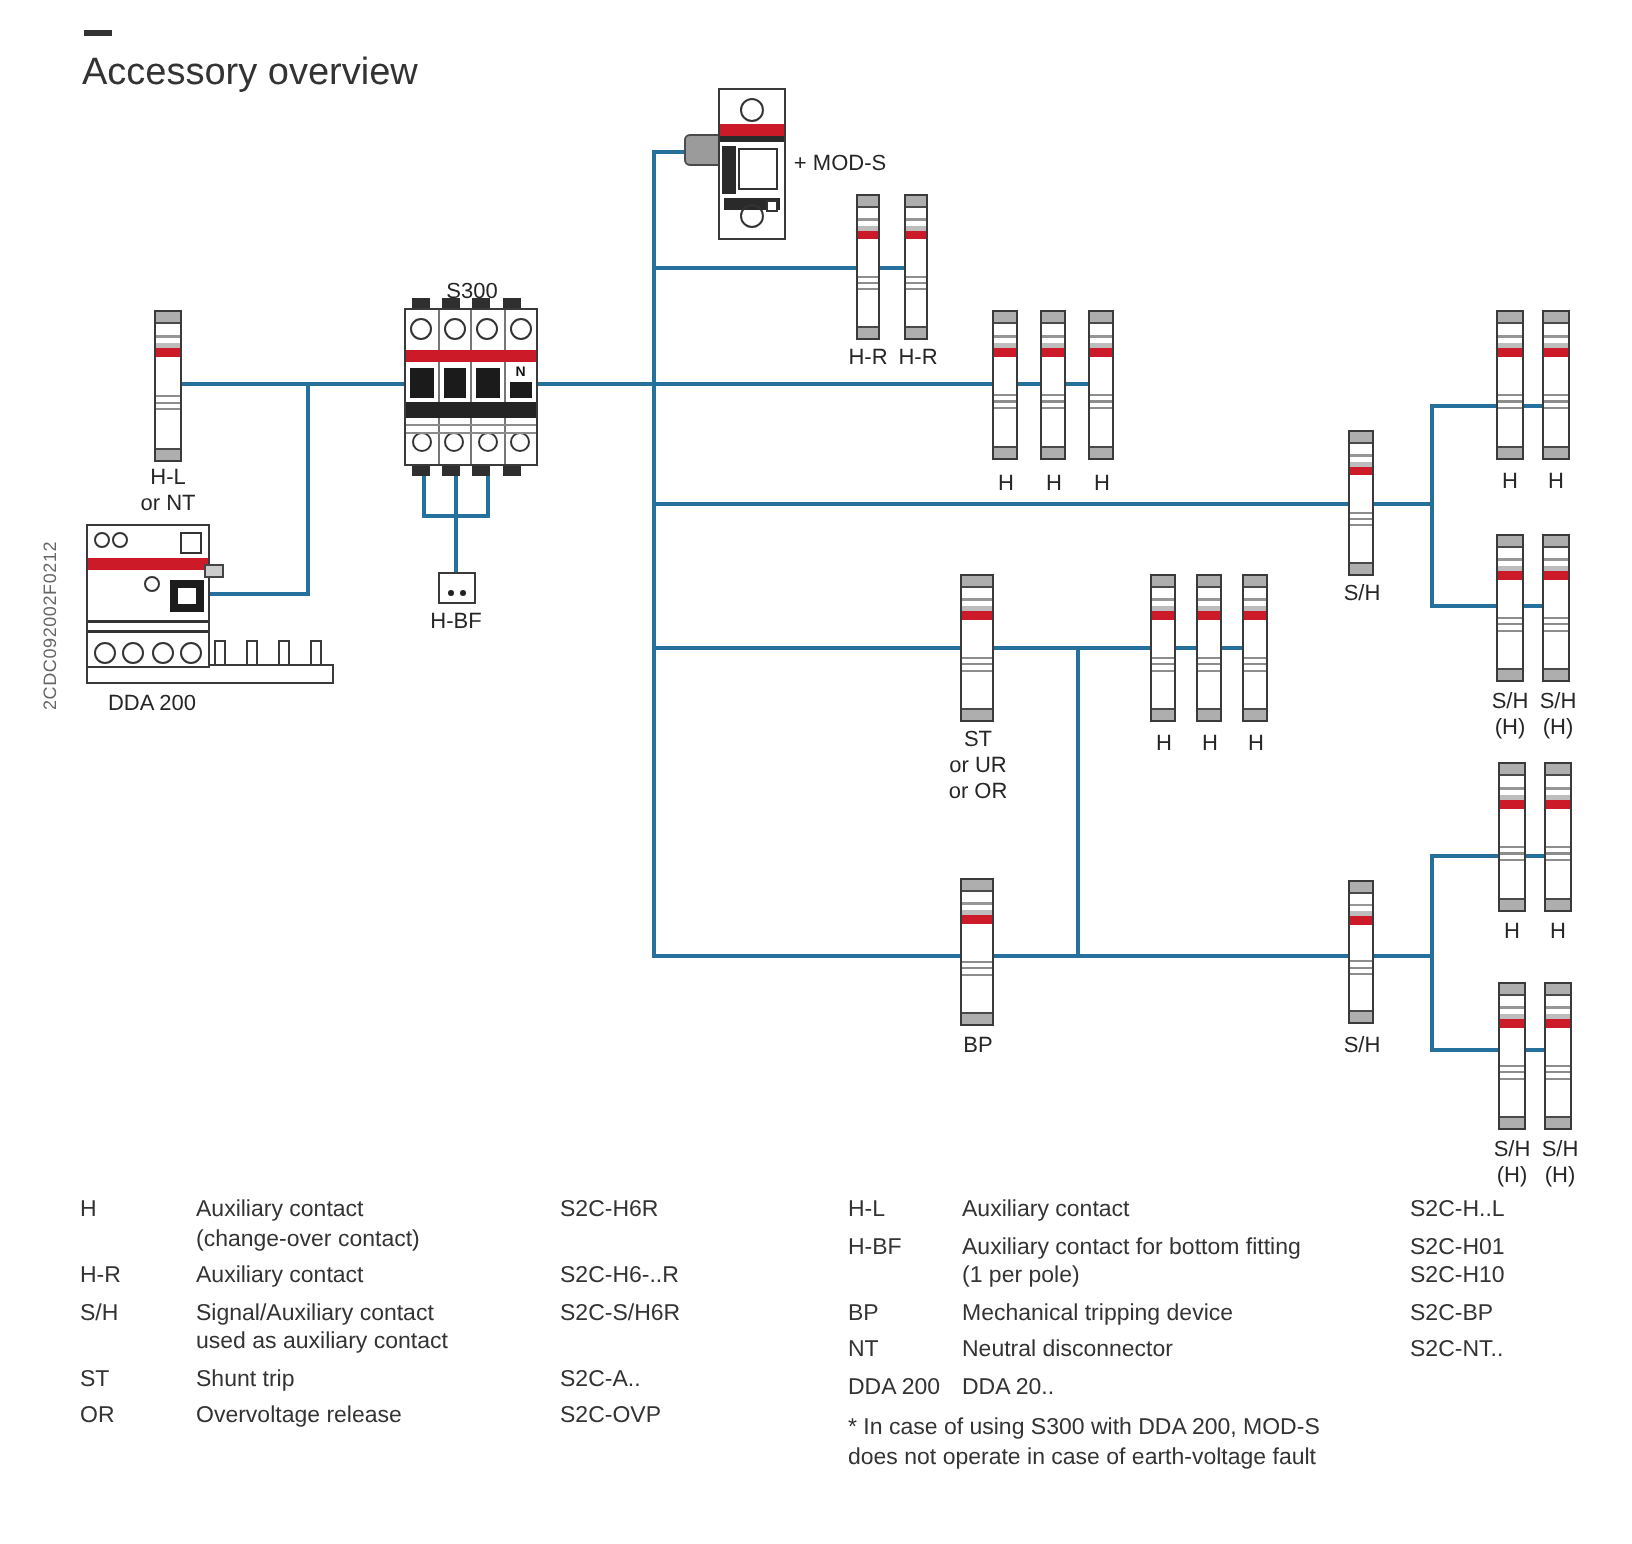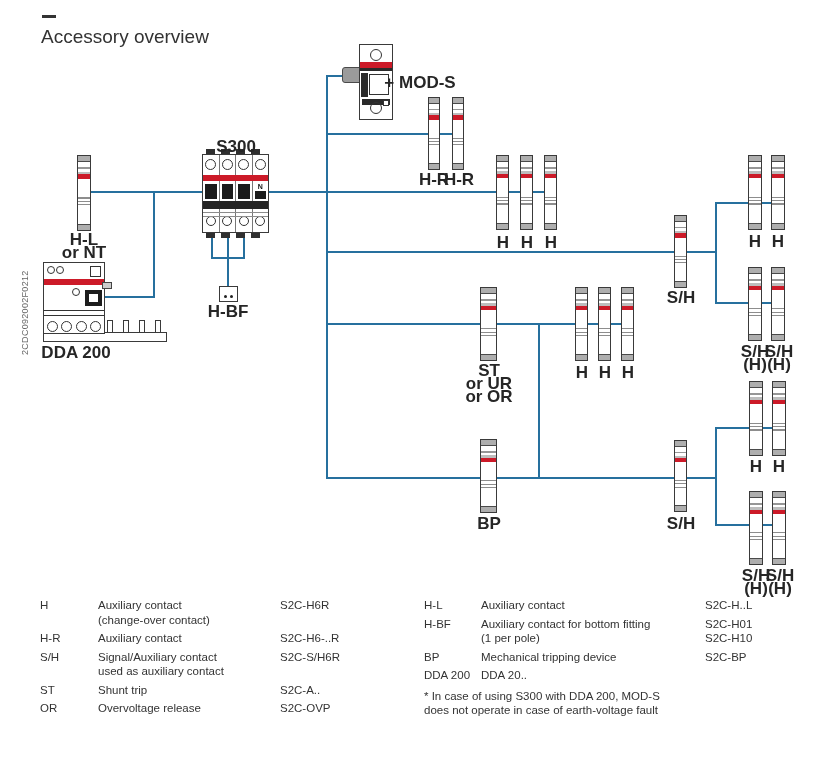--- a/index.html
+++ b/index.html
@@ -15,21 +15,21 @@
          #fff 0 15.5%, #969696 15.5% 17.5%, #fff 17.5% 21%,
          #bdbdbd 21% 24.5%, #cc1a28 24.5% 30.5%, #fff 30.5% 56%,
          #8d8d8d 56% 57.5%, #fff 57.5% 60.5%, #8d8d8d 60.5% 62%,
          #fff 62% 65%, #8d8d8d 65% 66.5%, #fff 66.5% 100%);}
   .acc::before{content:"";position:absolute;left:0;right:0;top:0;height:5px;
        background:#aeaeae;border-bottom:1px solid #4a4a4a;}
   .acc::after{content:"";position:absolute;left:0;right:0;bottom:0;height:5px;
        background:#aeaeae;border-top:1px solid #4a4a4a;}
   .wide{width:17px;}
   
-  .lbl{position:absolute;font-weight:bold;font-size:17px;line-height:13px;
+  .lbl{position:absolute;font-weight:normal;font-size:11px;line-height:13px;
        color:#262626;text-align:center;transform:translateX(-50%);white-space:nowrap;z-index:4;}
   
   .s300{position:absolute;left:202px;top:154px;width:67px;height:79px;box-sizing:border-box;
         background:#fff;border:1.5px solid #3a3a3a;display:flex;z-index:3;}
   .s300 .pole{flex:1;position:relative;border-right:1px solid #777;}
   .s300 .pole:last-child{border-right:none;}
   .s300 .pole::before{content:"";position:absolute;top:4px;left:50%;width:9px;height:9px;
         margin-left:-5.5px;border:1.5px solid #333;border-radius:50%;background:#fff;}
   .s300 .pole::after{content:"";position:absolute;bottom:6px;left:50%;width:8px;height:8px;
         margin-left:-5px;border:1.5px solid #333;border-radius:50%;background:#fff;}
@@ -303,20 +303,25 @@
 (1 per pole)</span>
         <span class="cell">S2C-H01
 S2C-H10</span>
       </div>
       <div class="lrow">
         <span class="cell">BP</span>
         <span class="cell">Mechanical tripping device</span>
         <span class="cell">S2C-BP</span>
       </div>
       <div class="lrow">
+        <span class="cell">NT</span>
+        <span class="cell">Neutral disconnector</span>
+        <span class="cell">S2C-NT..</span>
+      </div>
+      <div class="lrow">
         <span class="cell">DDA 200</span>
         <span class="cell">DDA 20..</span>
       </div>
       <div class="foot">* In case of using S300 with DDA 200, MOD-S
 does not operate in case of earth-voltage fault</div>
     </div>
   </div>
 
 </div>
 

